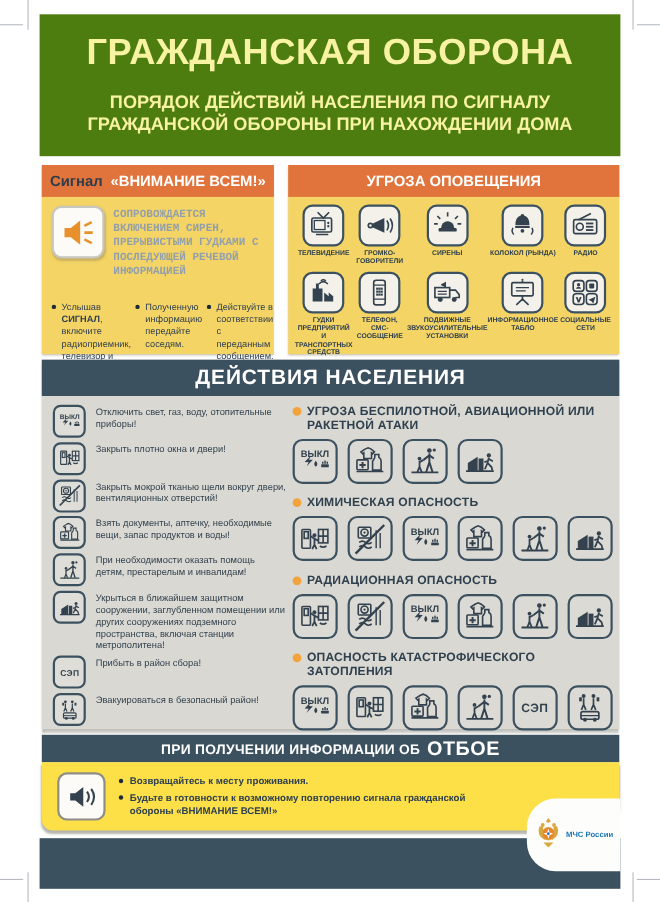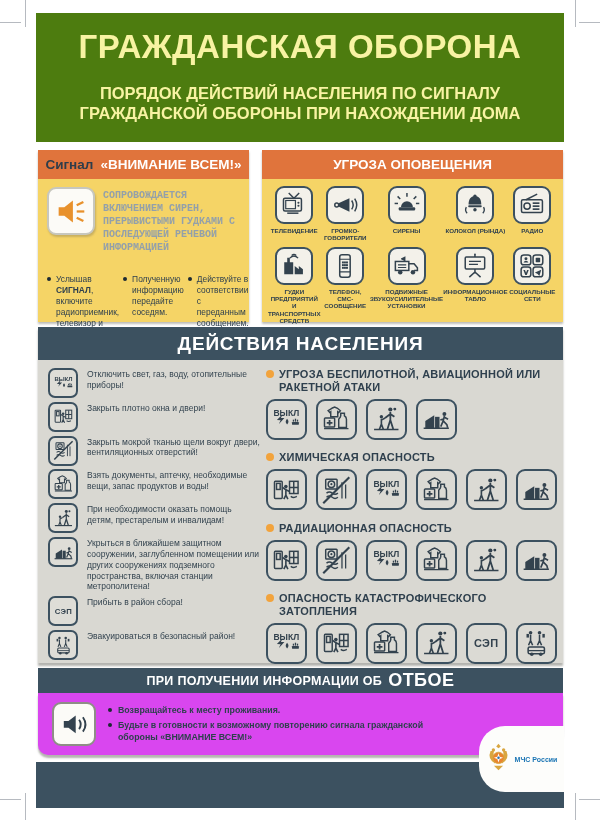--- a/index.html
+++ b/index.html
@@ -53,21 +53,21 @@
   .cat-title{position:relative;padding-left:13px;font-size:11px;line-height:1.18;font-weight:800;
     color:#2F404E;text-transform:uppercase;letter-spacing:.2px;}
   .cat-dot{position:absolute;left:0;top:2px;width:8px;height:8px;border-radius:50%;background:#F2A33C;}
   .cat-tiles{display:flex;gap:9px;margin-top:5px;}
   .cat-tile{width:41px;height:41px;background:#DBDAD4;border-radius:9px;border-width:2.2px;}
   
   .ac-sec{left:38px;top:668px;width:525px;}
   .ac-head{height:25px;background:#3C5160;display:flex;align-items:center;justify-content:center;gap:6px;color:#fff;}
   .ac-prefix{font-size:12.5px;font-weight:bold;letter-spacing:.3px;align-self:center;}
   .ac-emph{font-size:18px;font-weight:800;letter-spacing:.5px;align-self:center;}
-  .ac-body{height:62px;background:#d946ef;display:flex;align-items:center;gap:12px;padding:0 14px;
+  .ac-body{height:62px;background:#fde047;display:flex;align-items:center;gap:12px;padding:0 14px;
     border-bottom-left-radius:10px;border-bottom-right-radius:26px;box-shadow:0 3px 2px rgba(105,105,98,.5);}
   .ac-iconbox{width:44px;height:44px;background:#FCFBF7;border:2.5px solid #8E8E86;border-radius:9px;
     box-sizing:border-box;display:flex;align-items:center;justify-content:center;flex:0 0 auto;}
   .ac-blist{display:flex;flex-direction:column;gap:4px;}
   .ac-brow{display:flex;gap:6px;font-size:8.8px;line-height:1.3;font-weight:bold;color:#2F404E;max-width:330px;}
   
   .footer-band{left:36px;top:762px;width:528px;height:46px;background:#3C5160;}
   .logo-notch{left:479px;top:726px;width:85px;height:66px;background:#FDFDFB;
     border-radius:26px 0 0 26px;display:flex;align-items:center;justify-content:center;gap:4px;z-index:5;}
   .mchs-text{font-size:7px;font-weight:bold;color:#1B75B4;white-space:nowrap;}

